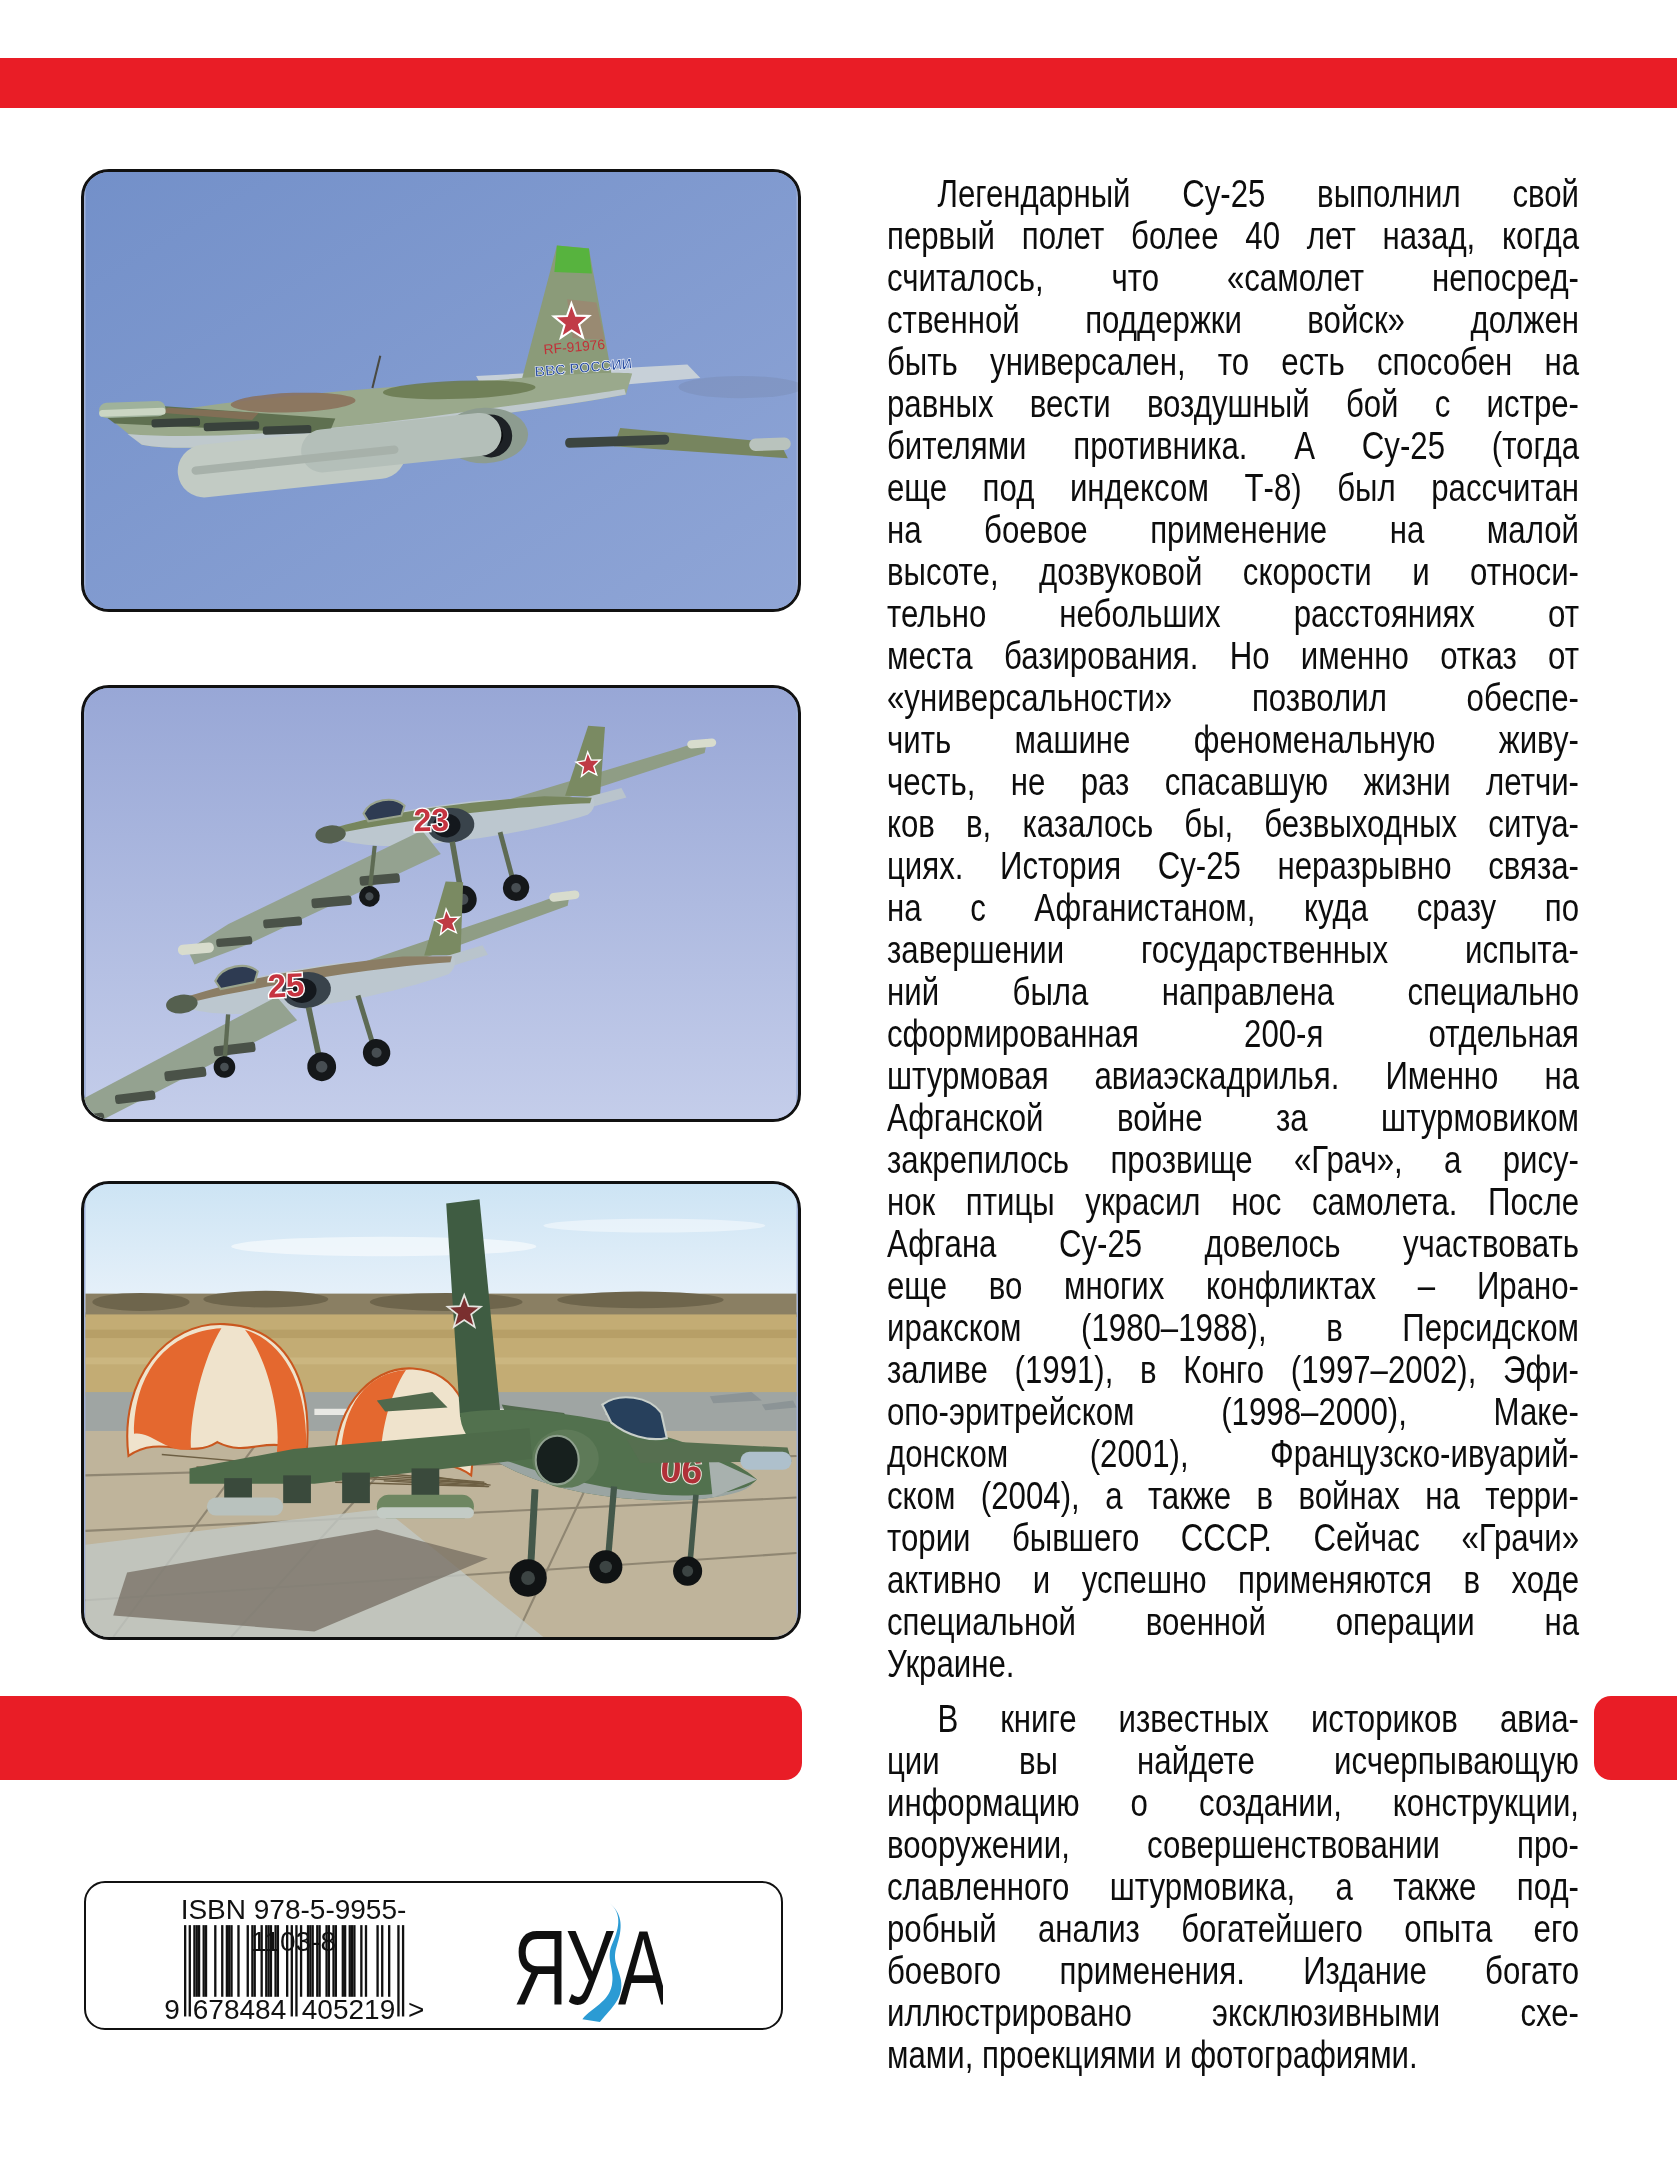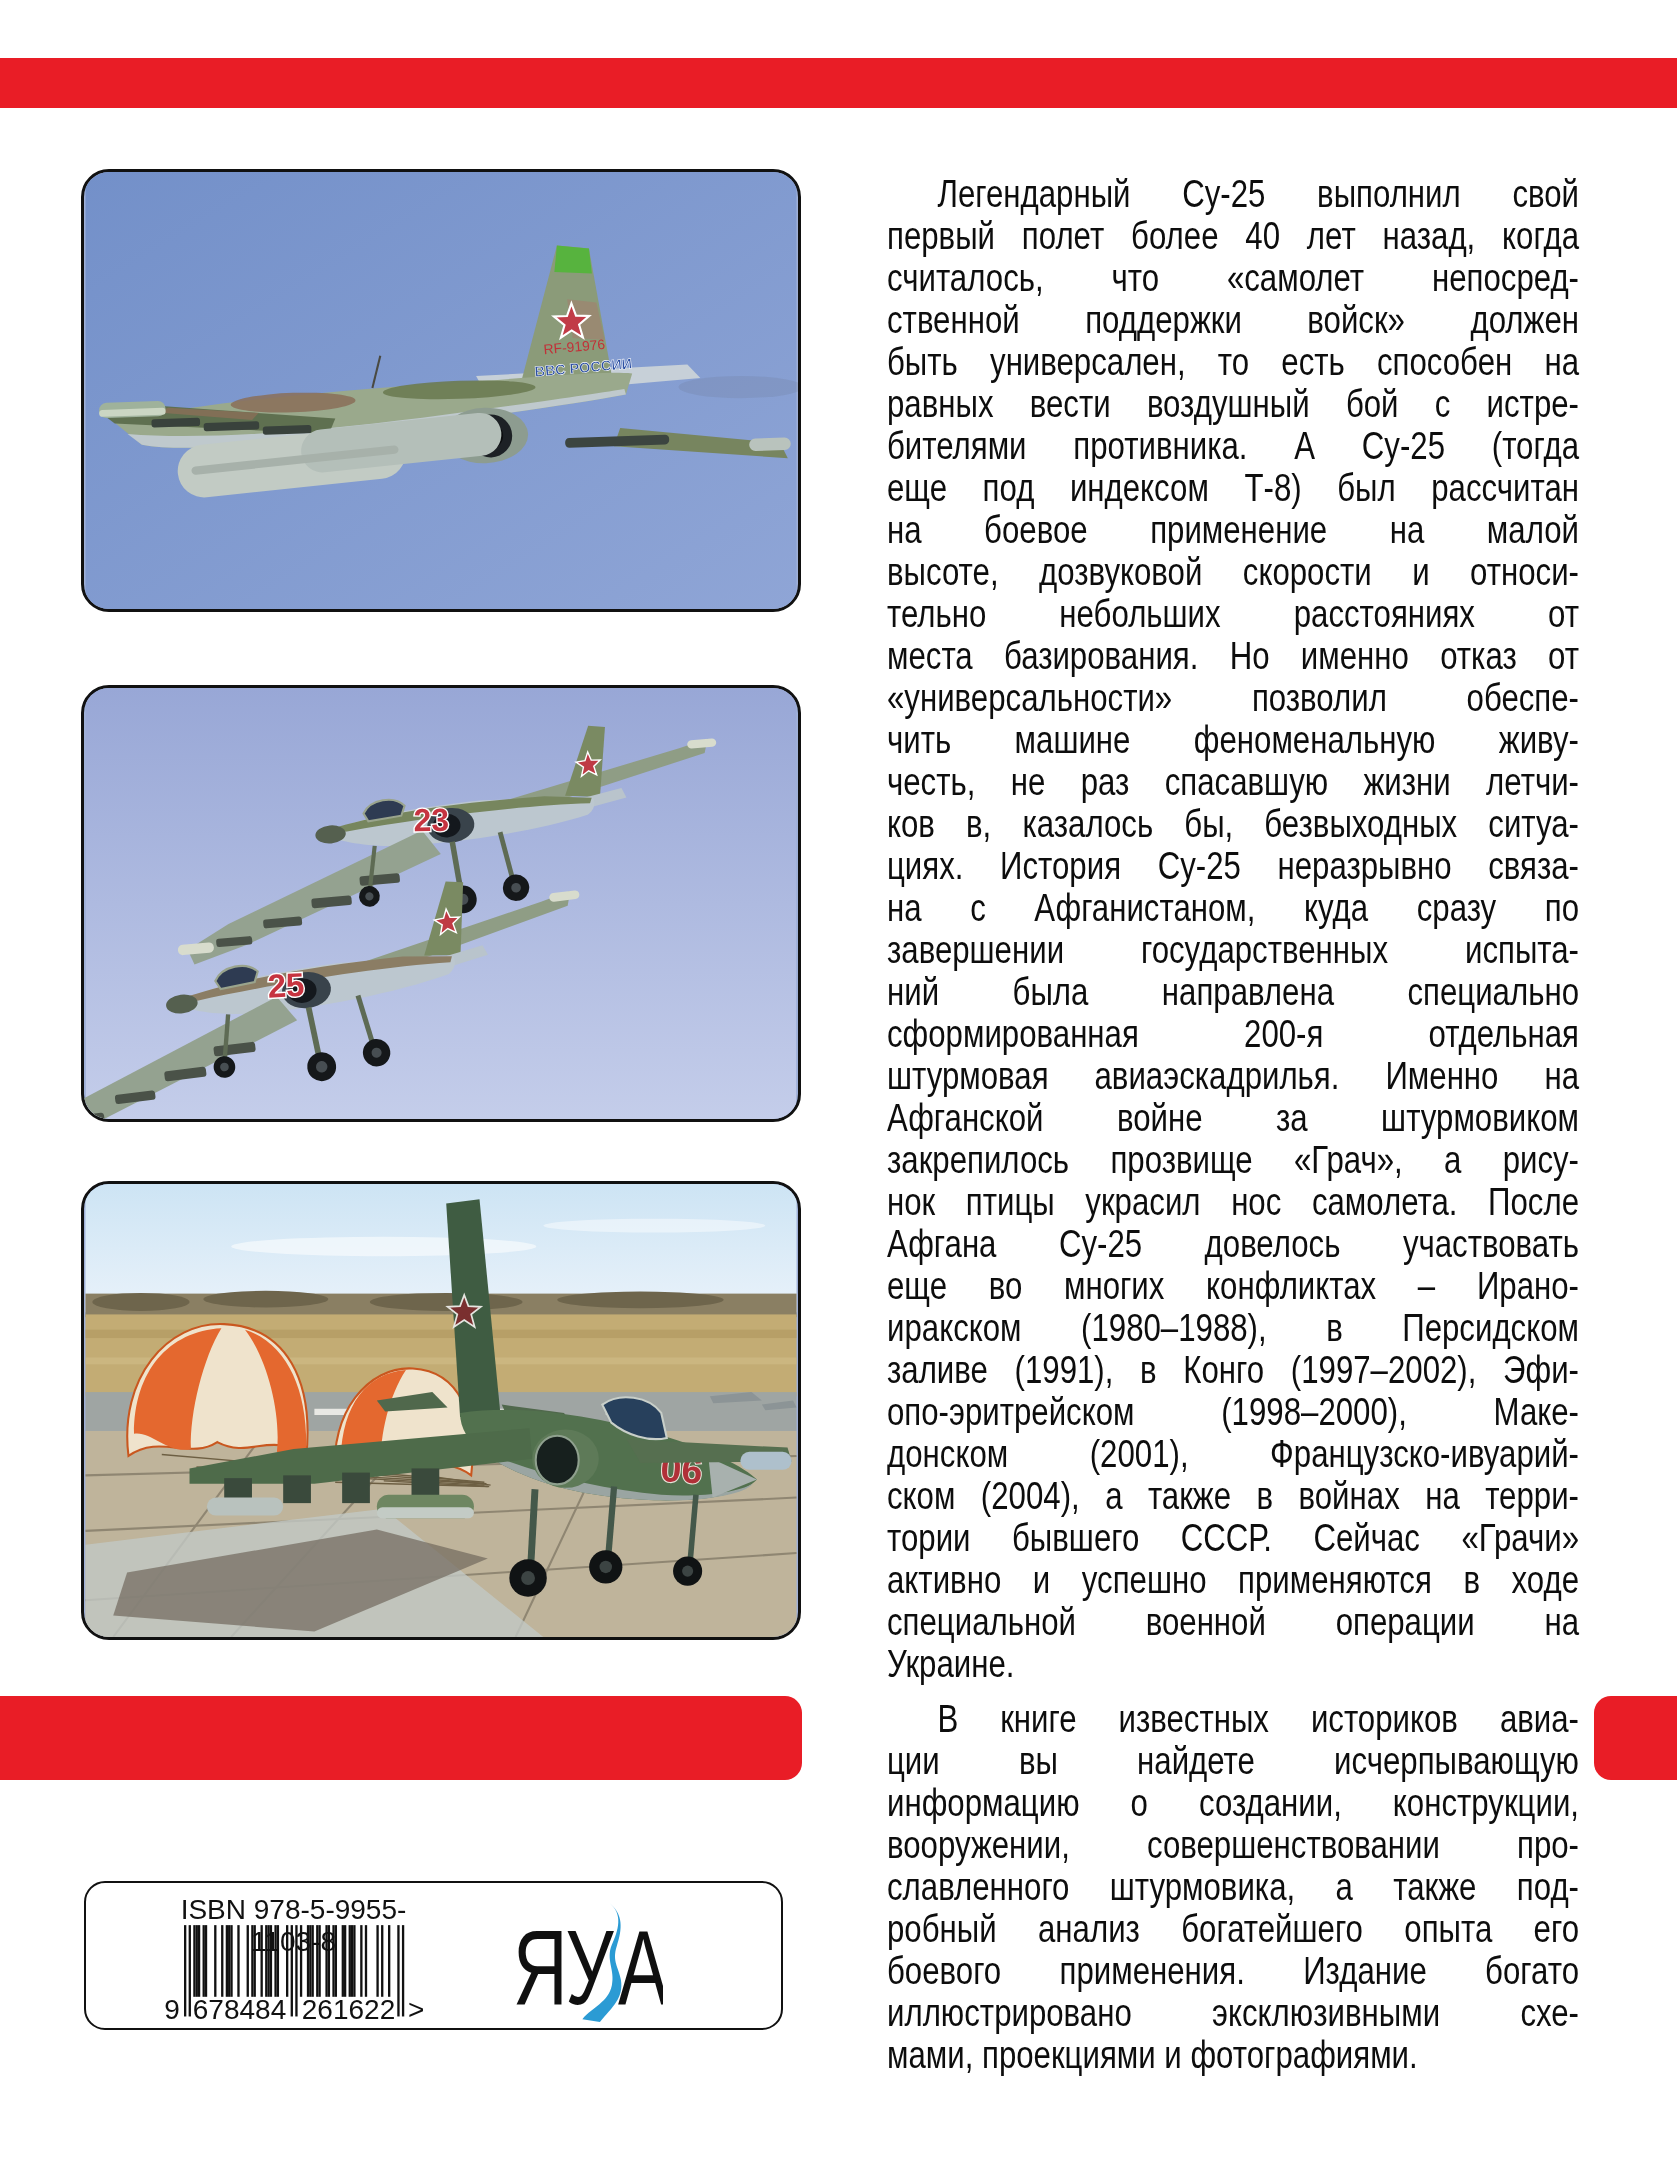--- a/index.html
+++ b/index.html
@@ -385,21 +385,21 @@
           <rect x="250.80" y="0" width="3.30" height="102" fill="#111"></rect>
           <rect x="257.40" y="0" width="3.30" height="102" fill="#111"></rect>
           <rect x="273.90" y="0" width="3.30" height="102" fill="#111"></rect>
           <rect x="280.50" y="0" width="3.30" height="102" fill="#111"></rect>
           <rect x="290.40" y="0" width="3.30" height="102" fill="#111"></rect>
           <rect x="303.60" y="0" width="3.30" height="130" fill="#111"></rect>
           <rect x="310.20" y="0" width="3.30" height="130" fill="#111"></rect>
         </svg>
       <span class="bc-digit bc-first">9</span>
       <span class="bc-digit bc-g1">678484</span>
-      <span class="bc-digit bc-g2">261622</span>
+      <span class="bc-digit bc-g2">405219</span>
       <span class="bc-digit bc-suffix">&gt;</span>
     </div>
     <div class="logo">
       <svg viewBox="0 0 214 176">
         <g transform="scale(0.72 1)" fill="#101010" font-family="Liberation Sans, sans-serif" font-size="150">
           <text x="0" y="148">Я</text>
           <text x="104" y="148">У</text>
           <text x="208" y="148">А</text>
         </g>
         <path fill="#2b9bd4" d="M137 4 C158 20 150 44 141 64 C132 86 146 100 141 122 C136 146 114 152 99 170

